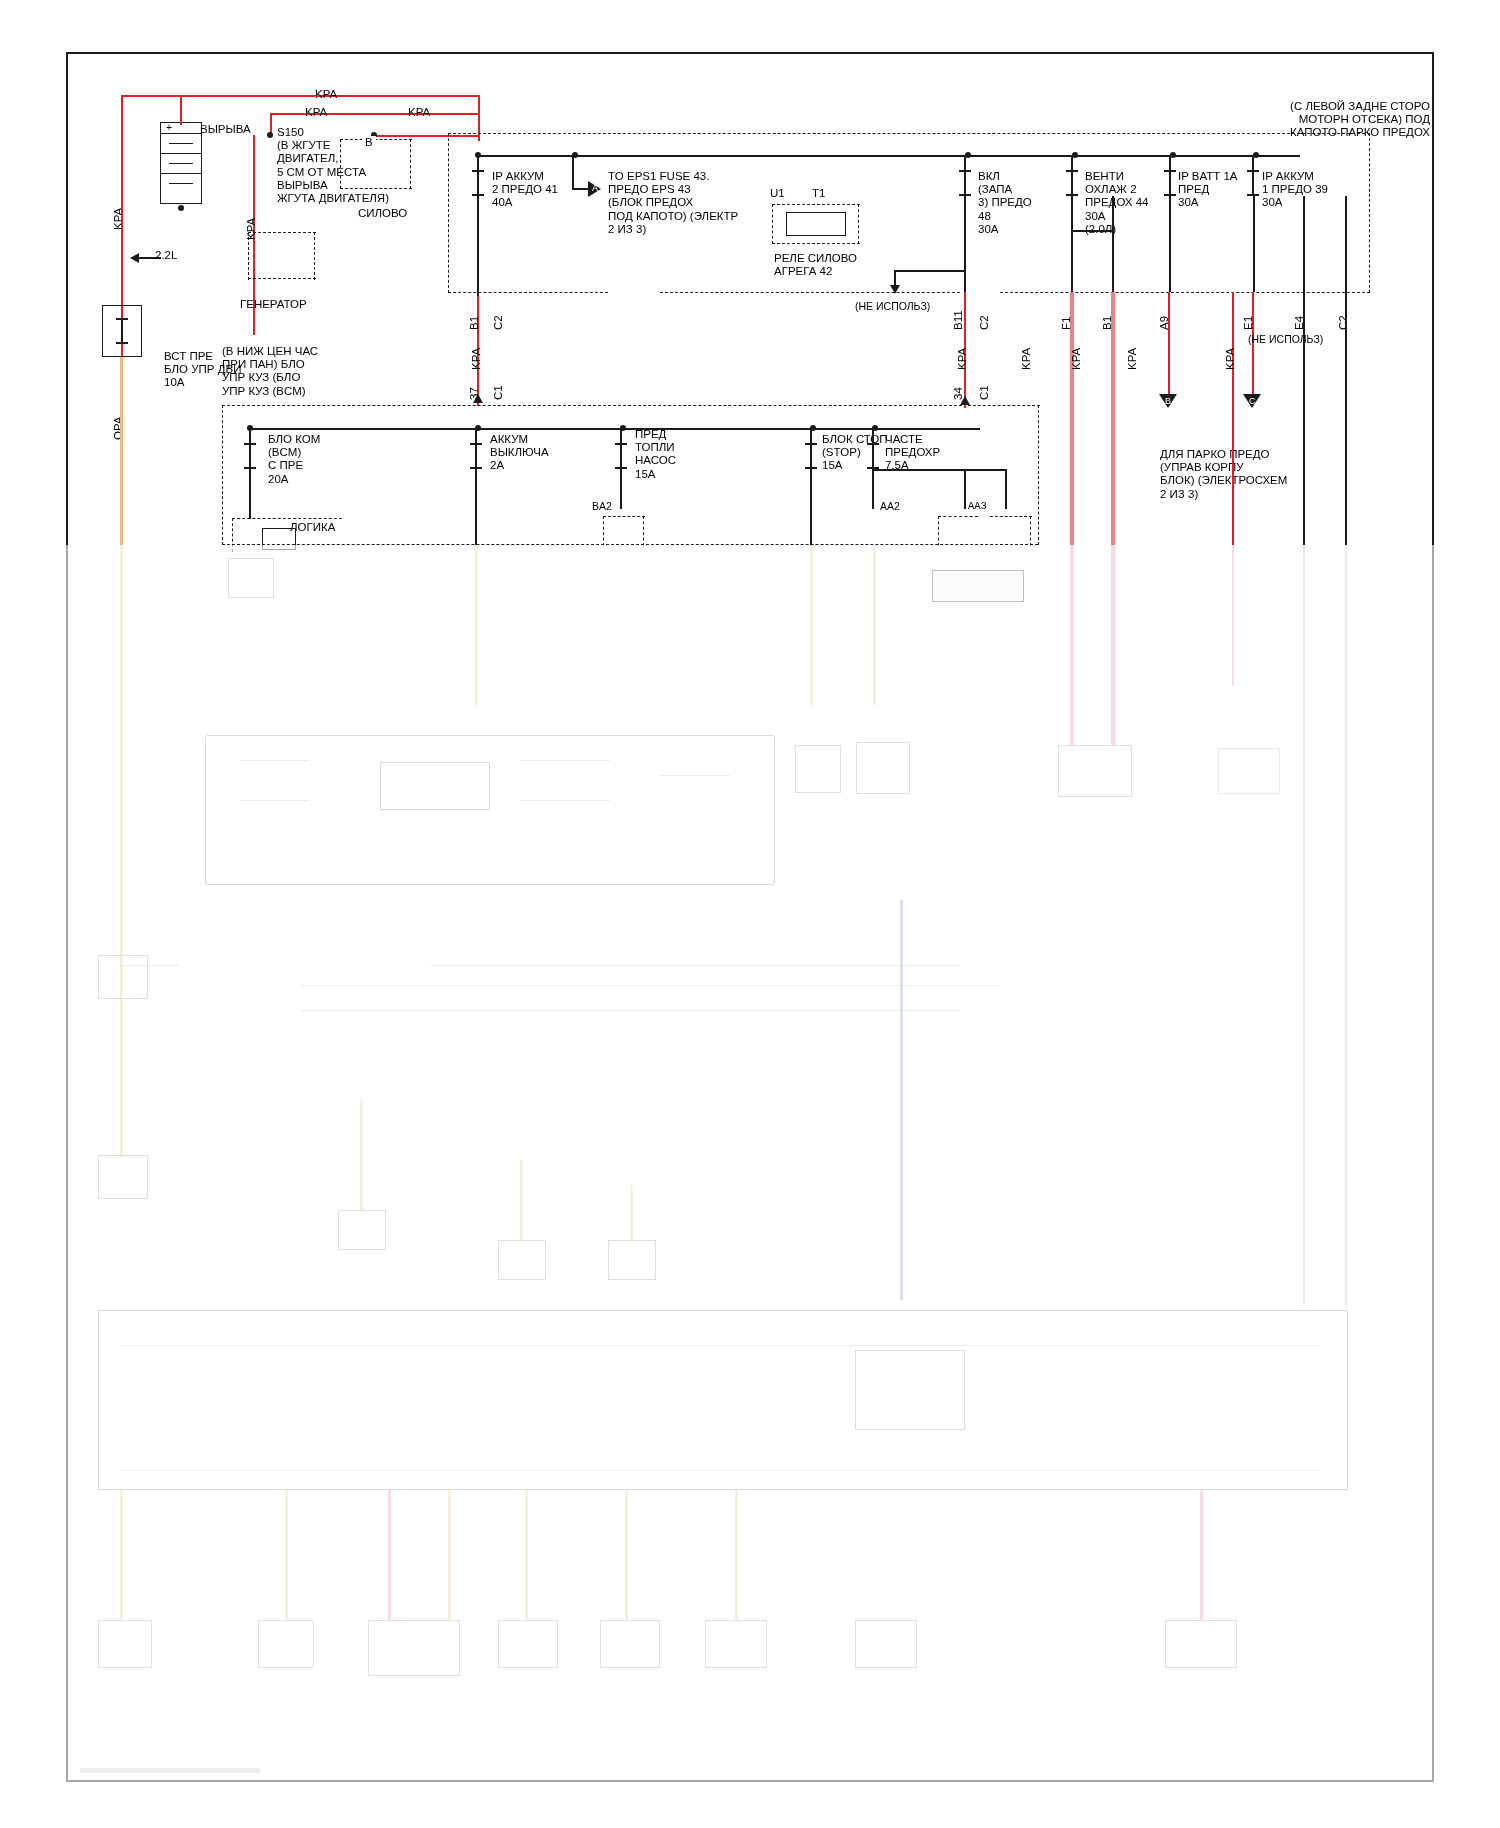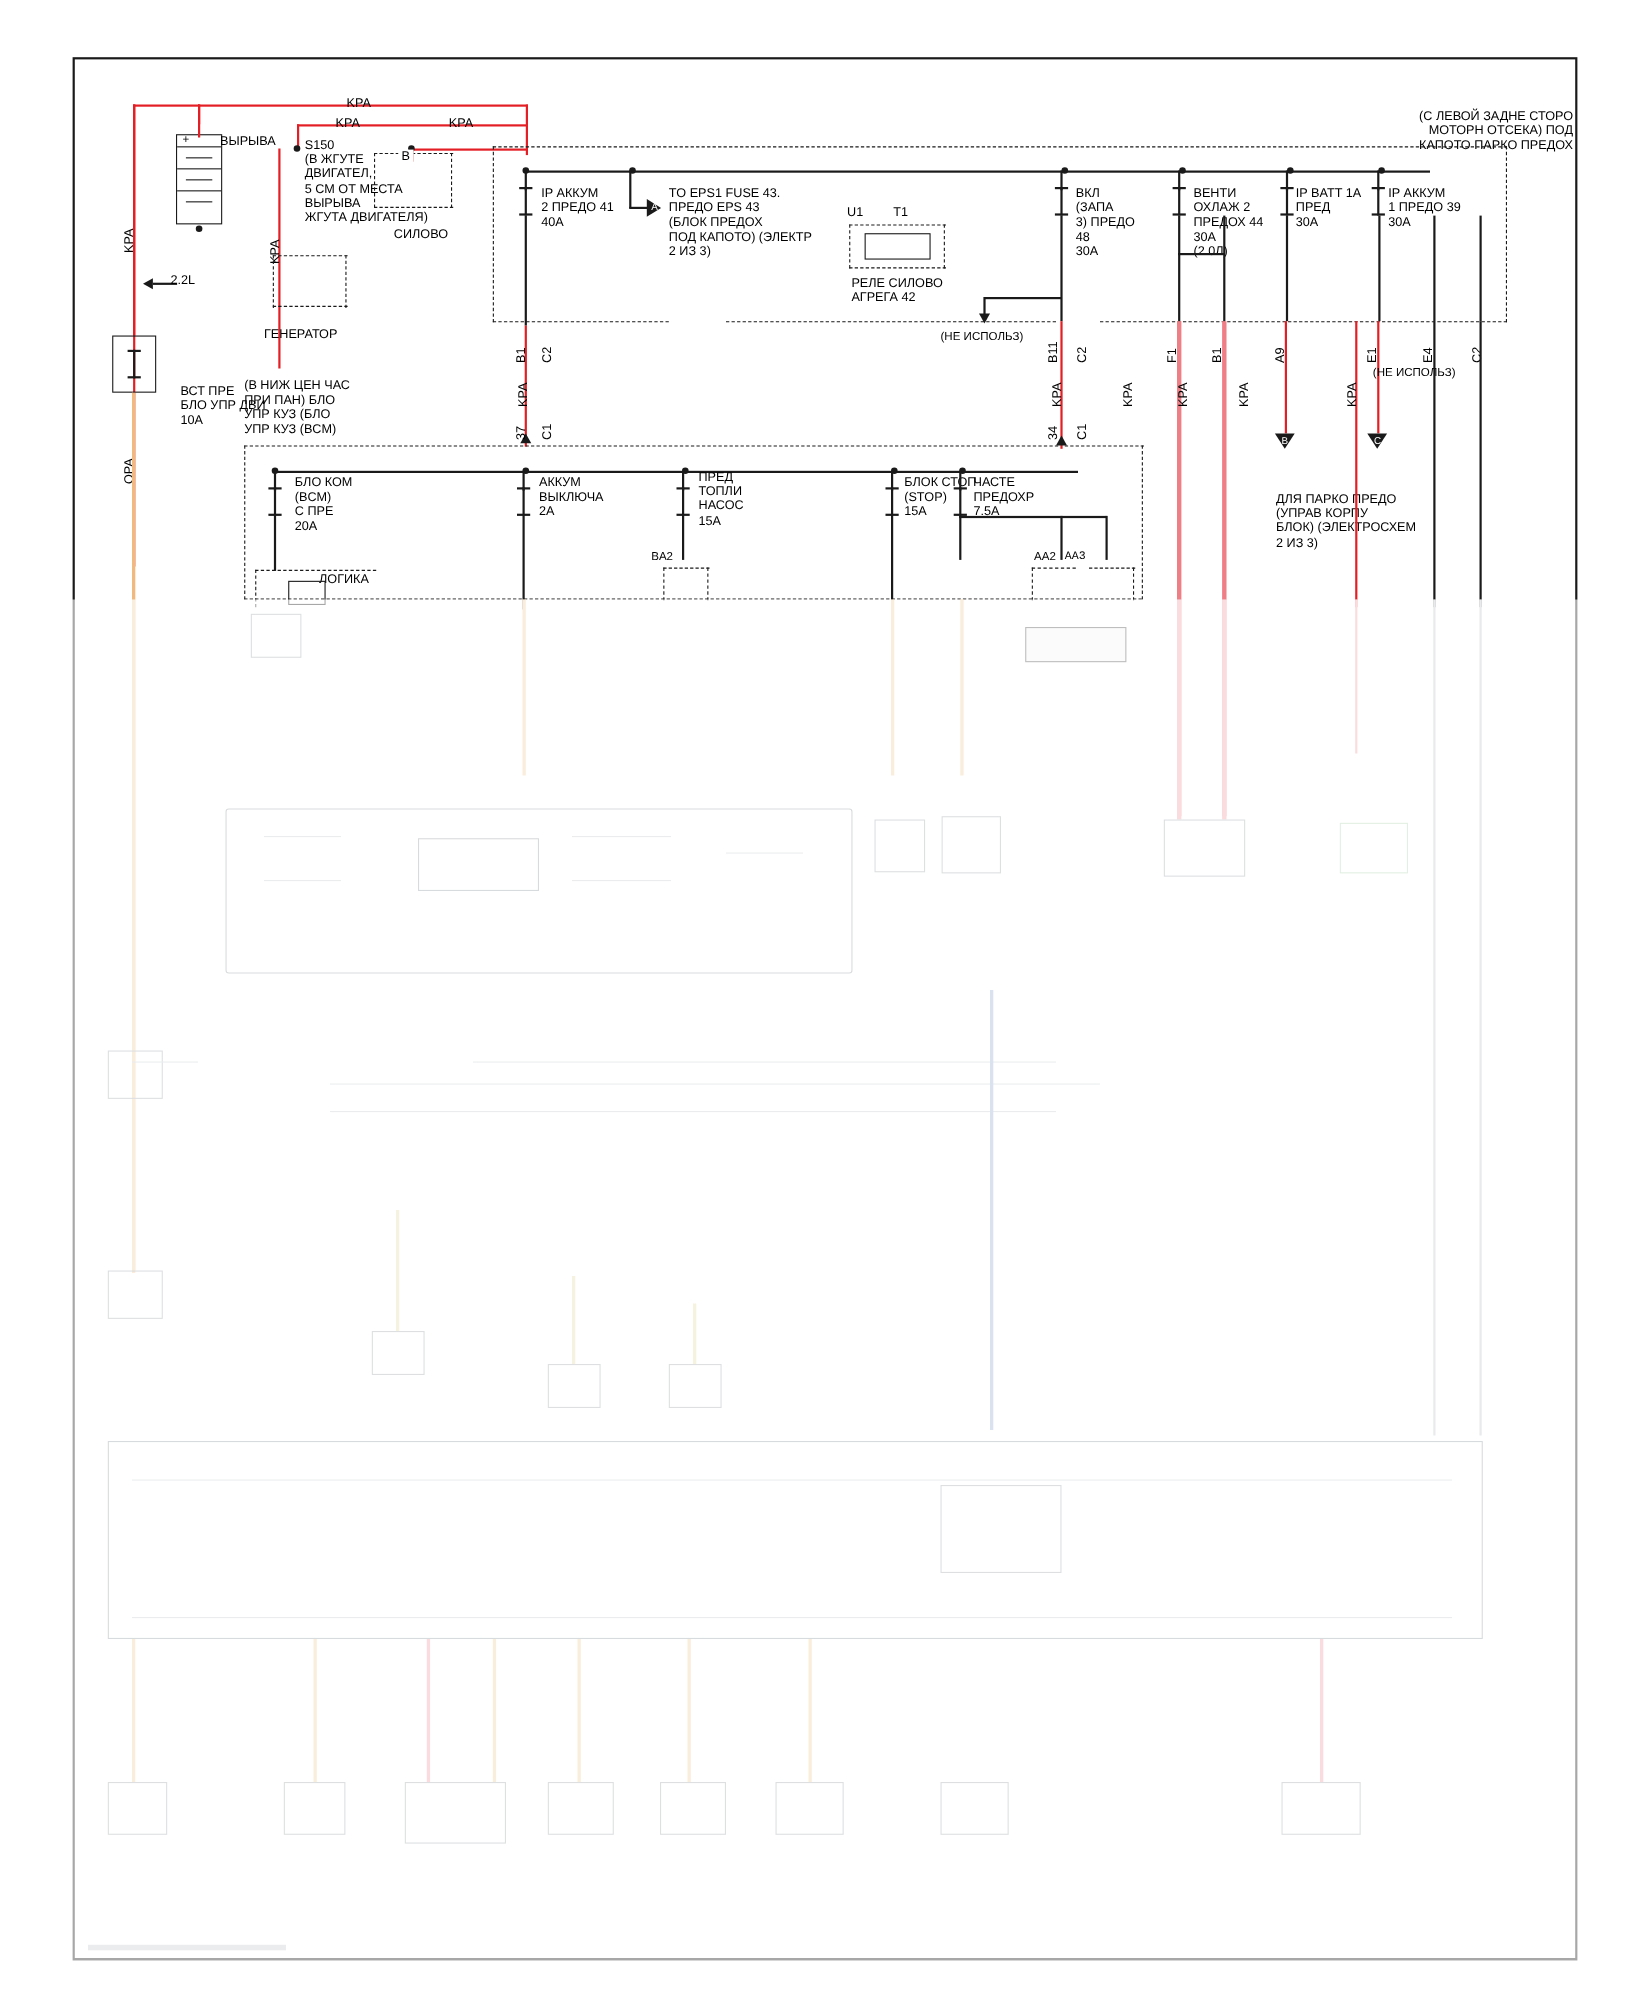--- a/index.html
+++ b/index.html
@@ -362,21 +362,21 @@
   <div class="fuse" style="left:865px;top:443px;">
     <div class="c1" style="top:0;"></div>
       <div class="zz"></div>
       <div class="c2" style="top:24px;"></div>
   </div>
   <div class="wire v" style="left:872px;top:428px;height:18px;"></div>
   <div class="lbl" style="left:885px;top:433px;">ЧАСТЕ
 ПРЕДОХР
 7.5A</div>
   <div class="wire v" style="left:872px;top:469px;height:40px;"></div>
-  <div class="lbl sm" style="left:940px;top:500px;">AA2</div>
+  <div class="lbl sm" style="left:880px;top:500px;">AA2</div>
   <div class="lbl sm" style="left:968px;top:500px;font-family:Liberation Mono, monospace;">AA3</div>
   <div class="dash-t" style="left:938px;top:516px;width:40px;"></div>
   <div class="dash-l" style="left:938px;top:516px;height:30px;"></div>
   <div class="dash-t" style="left:990px;top:516px;width:42px;"></div>
   <div class="dash-r" style="left:1030px;top:516px;height:30px;"></div>
   <div class="wire v" style="left:964px;top:469px;height:40px;"></div>
   <div class="wire v" style="left:1005px;top:469px;height:40px;"></div>
   <div class="wire h" style="left:872px;top:469px;width:134px;"></div>
   <div class="thinbox" style="left:932px;top:570px;width:92px;height:32px;background:#f4f4f4;"></div>
 

